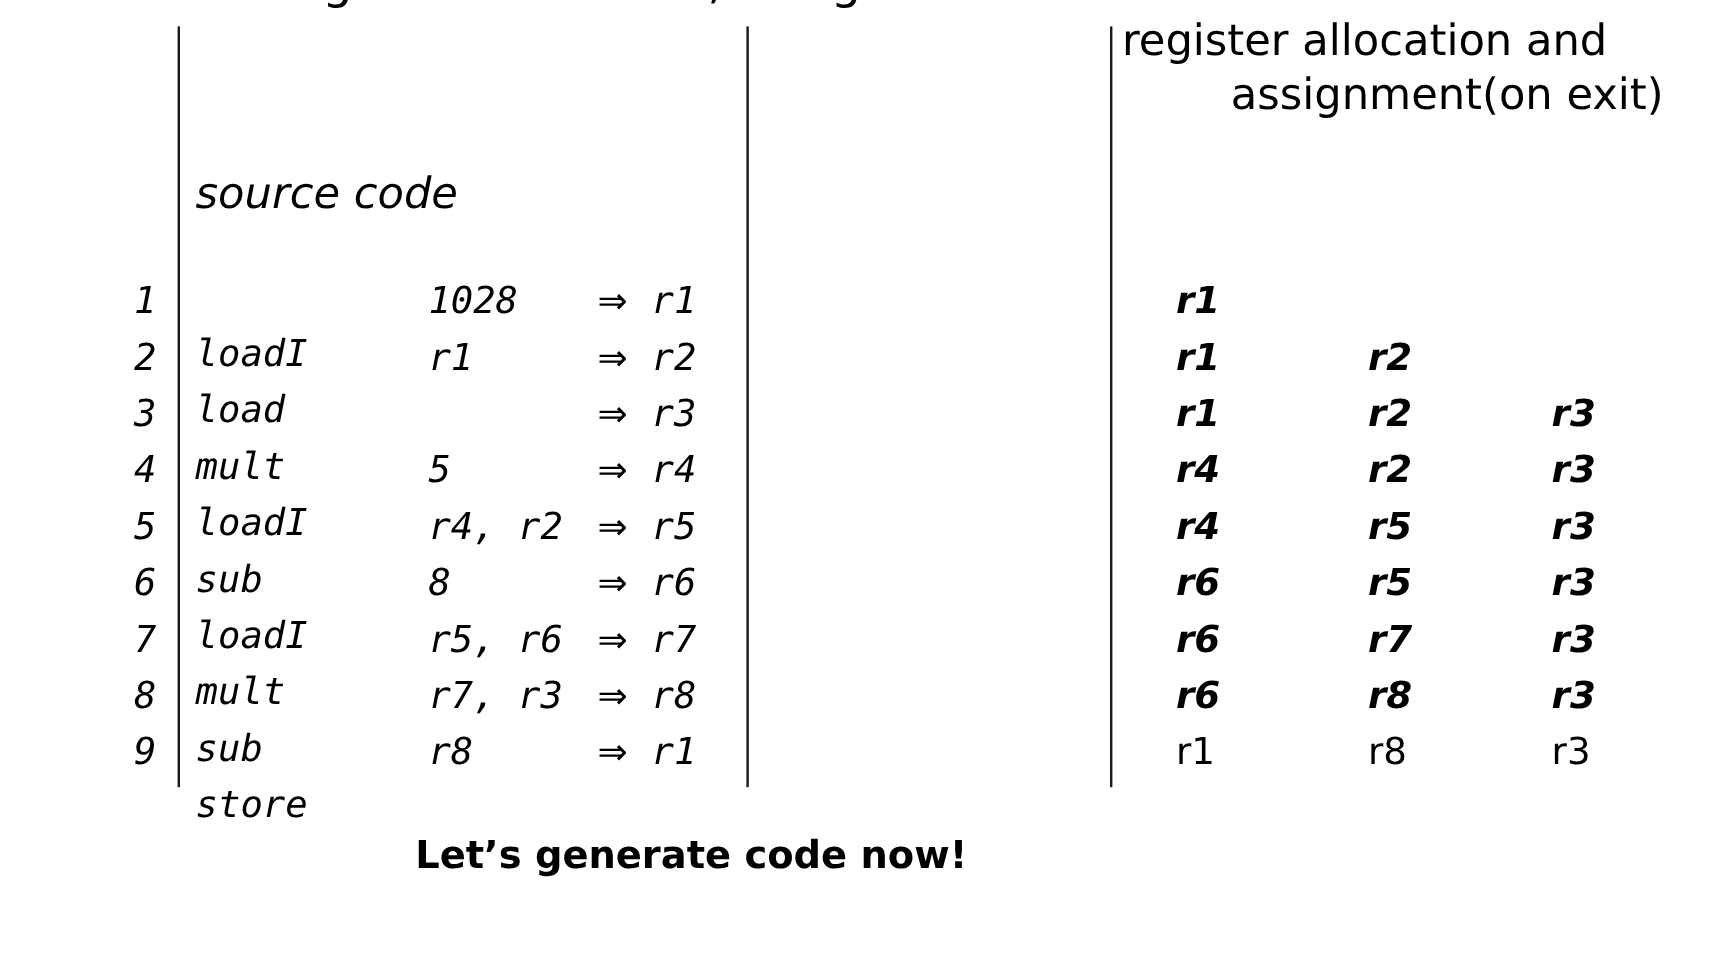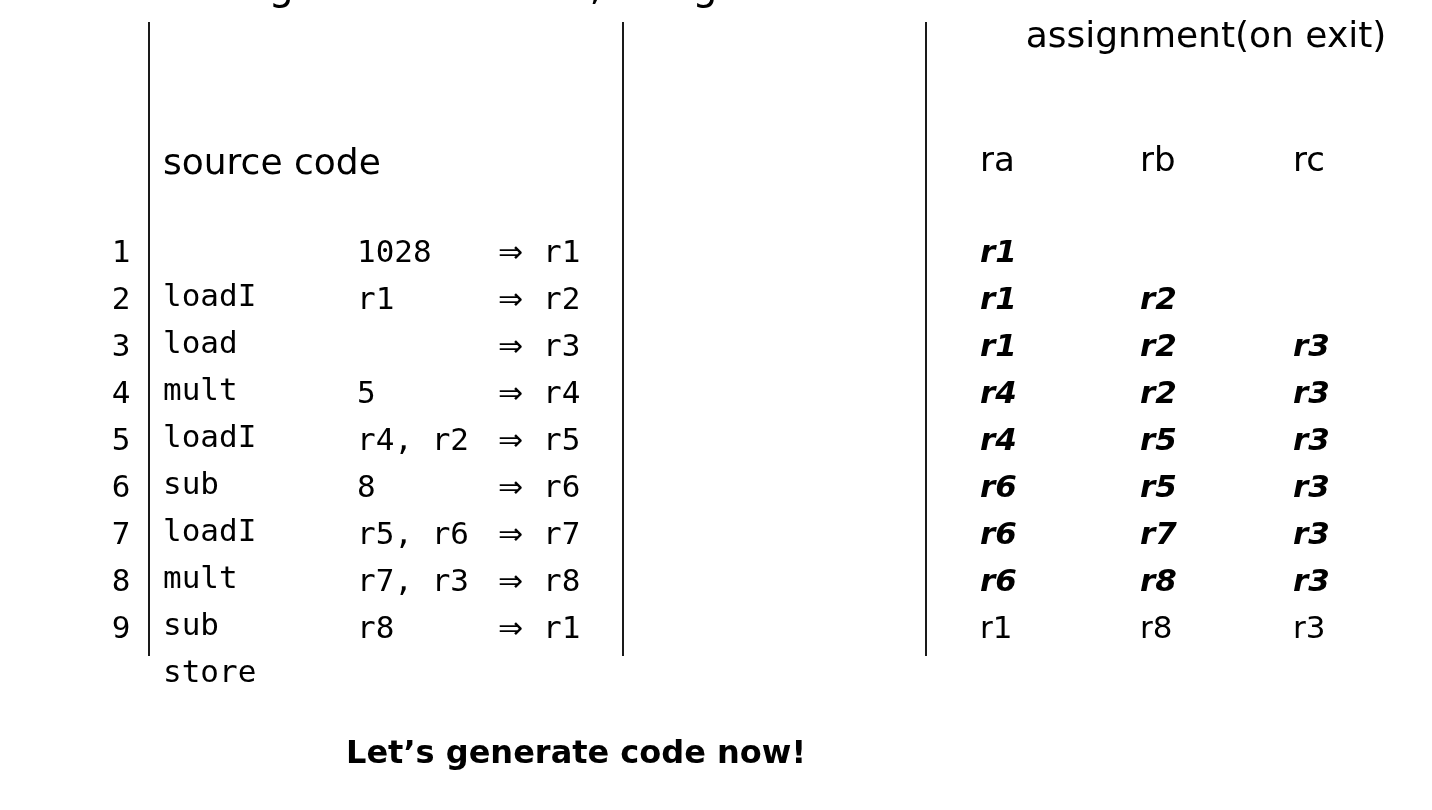--- a/index.html
+++ b/index.html
@@ -41,20 +41,21 @@
   #vrule-mid    { left: 622px; top: 22px; height: 634px; }
   #vrule-right  { left: 925px; top: 22px; height: 634px; }
 
   
   #left-panel {
     position: absolute;
     left: 0;
     top: 0;
     width: 660px;
     height: 700px;
+    font-style: italic;
   }
   .source-code-label {
     position: absolute;
     left: 163px;
     top: 140px;
     font-family: "DejaVu Sans", sans-serif;
     font-size: 36px;
     line-height: 44px;
     white-space: nowrap;
   }
@@ -165,21 +166,21 @@
     text-align: left;
   }
   .ra-row .c0 { left: 55px; }
   .ra-row .c1 { left: 215px; }
   .ra-row .c2 { left: 368px; }
 
   
   .footer-caption {
     position: absolute;
     left: 0;
-    top: 730px;
+    top: 690px;
     width: 1152px;
     text-align: center;
     font-family: "DejaVu Sans", sans-serif;
     font-size: 32px;
     font-weight: bold;
     line-height: 44px;
     white-space: nowrap;
   }
 </style>
 </head>
@@ -267,28 +268,24 @@
         <span class="arrow">⇒</span>
         <span class="dest">r1</span>
       </div>
 
     </div>
   </div>
 
   <div id="right-panel">
 
     <div class="ra-title">
+      <span class="line1">register allocation and</span>
       <span class="line2">assignment(on exit)</span>
     </div>
 
-    <div id="ra-headers">
-      <span class="col c0">ra</span>
-      <span class="col c1">rb</span>
-      <span class="col c2">rc</span>
-    </div>
 
     <div id="ra-rows">
 
       <div class="ra-row">
         <span class="cell c0">r1</span>
         <span class="cell c1"></span>
         <span class="cell c2"></span>
       </div>
 
       <div class="ra-row">

